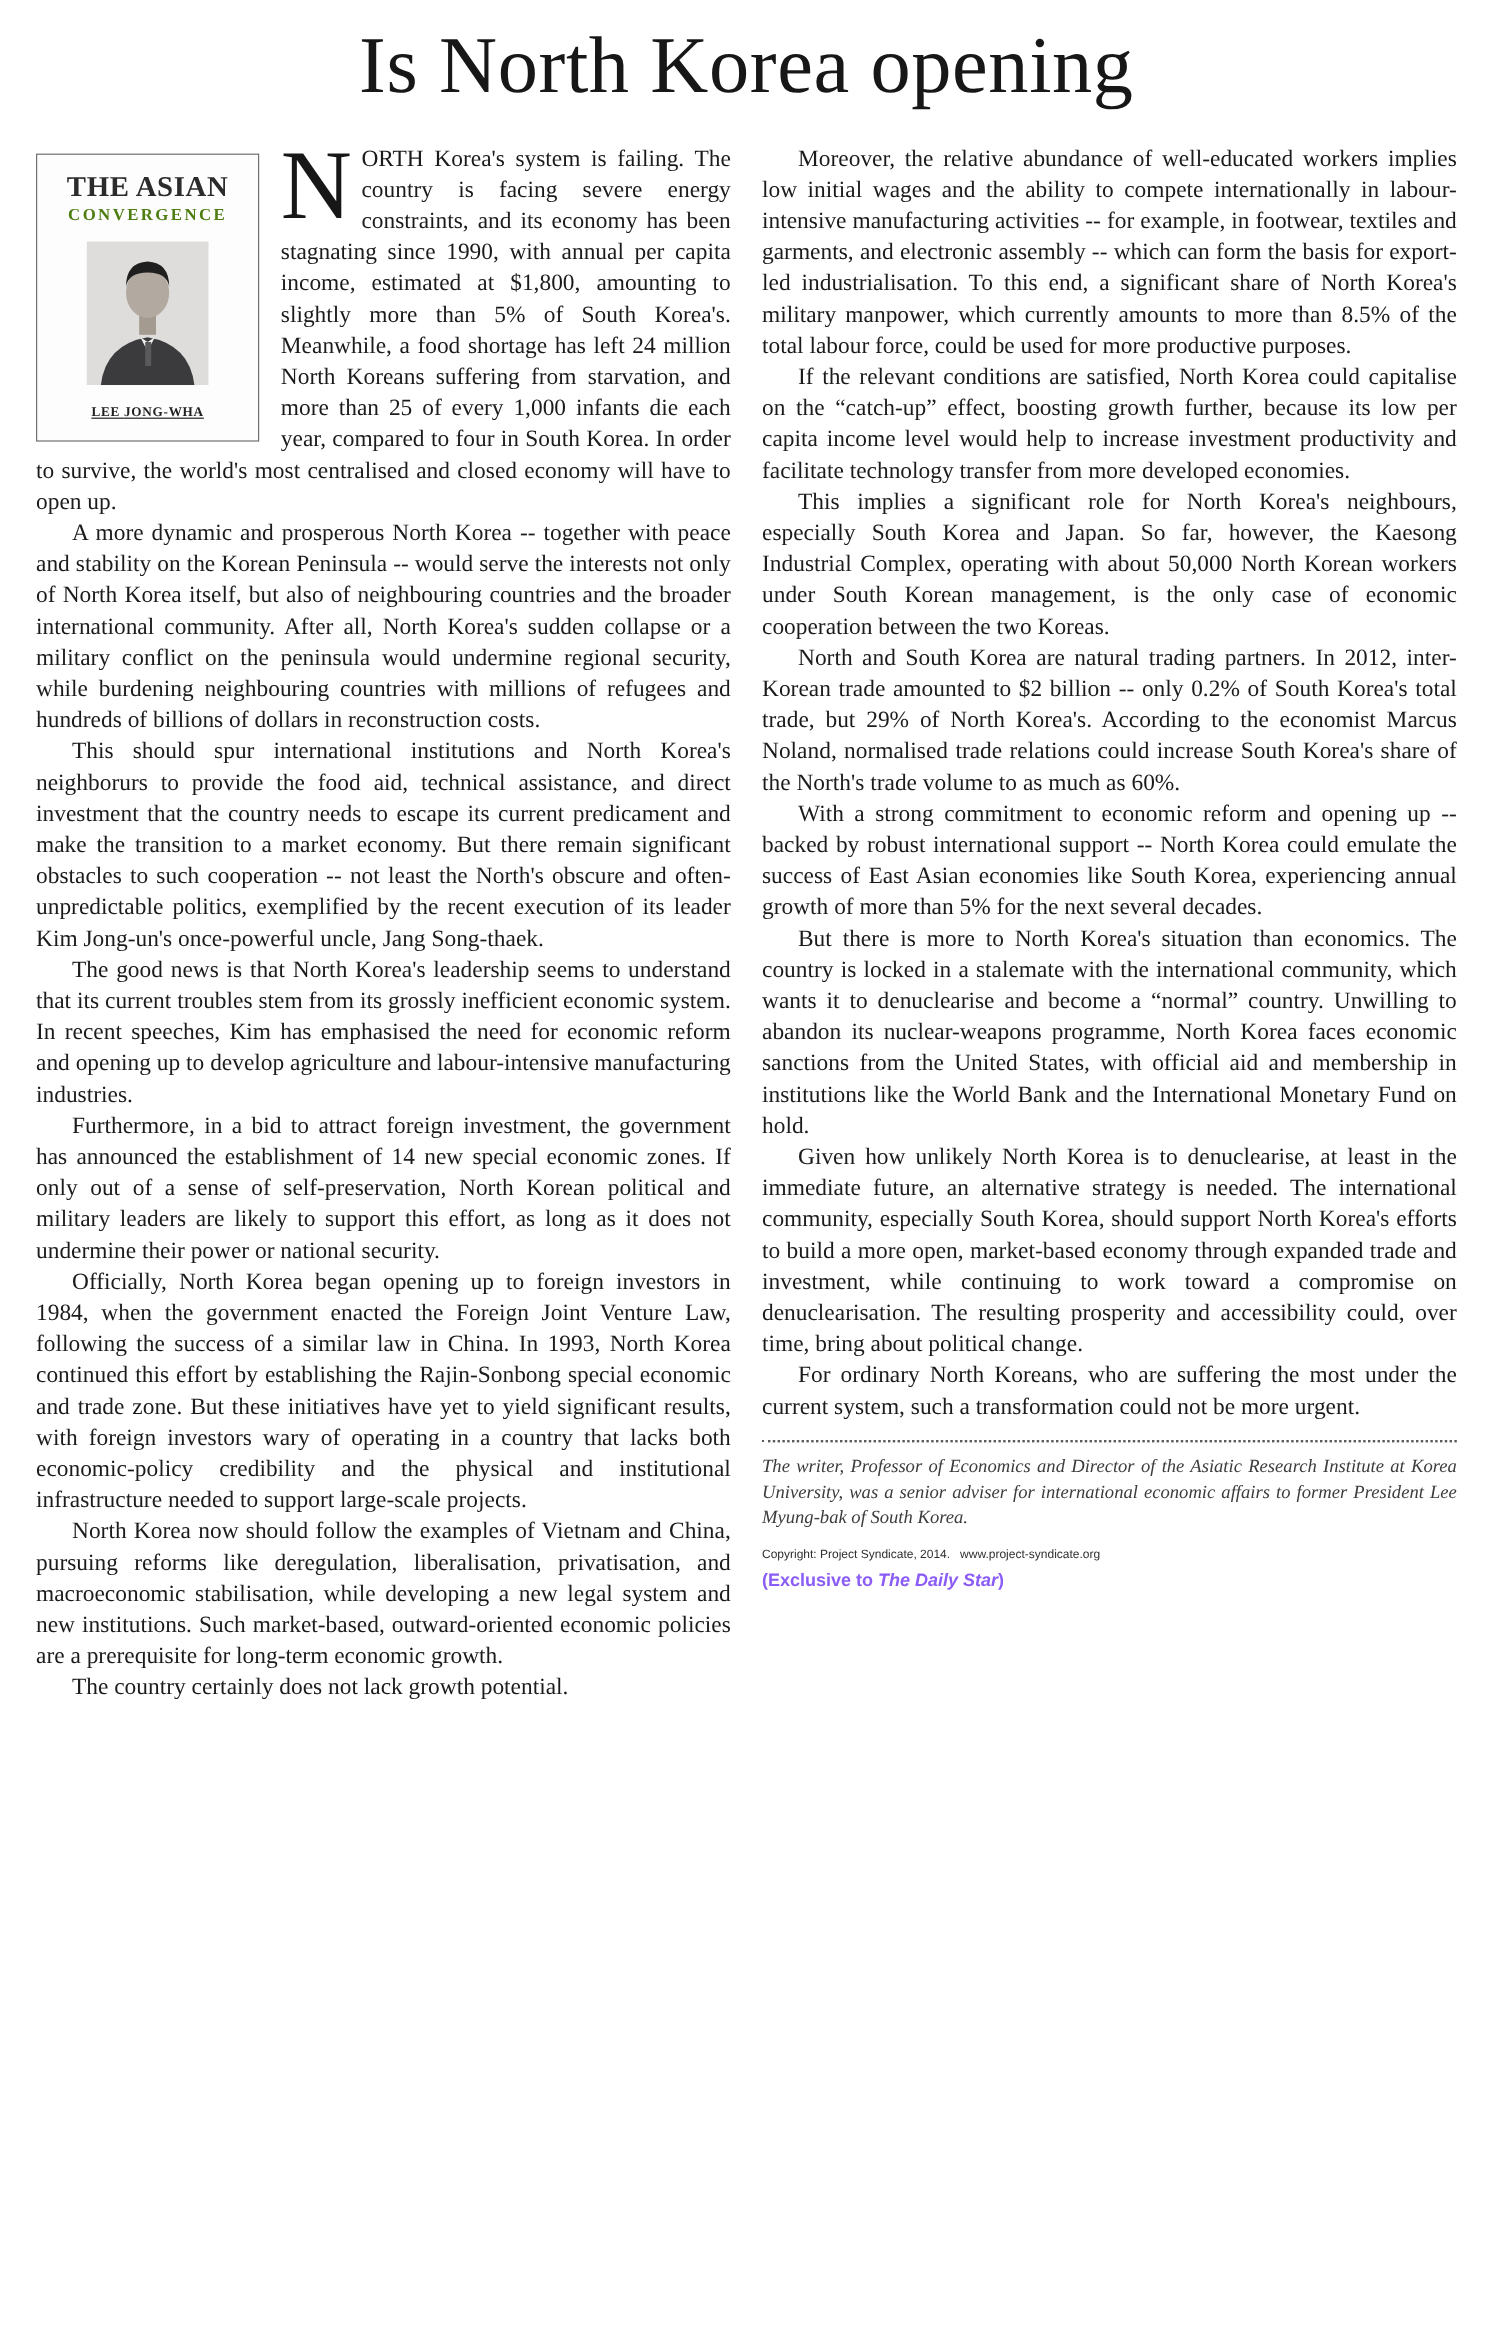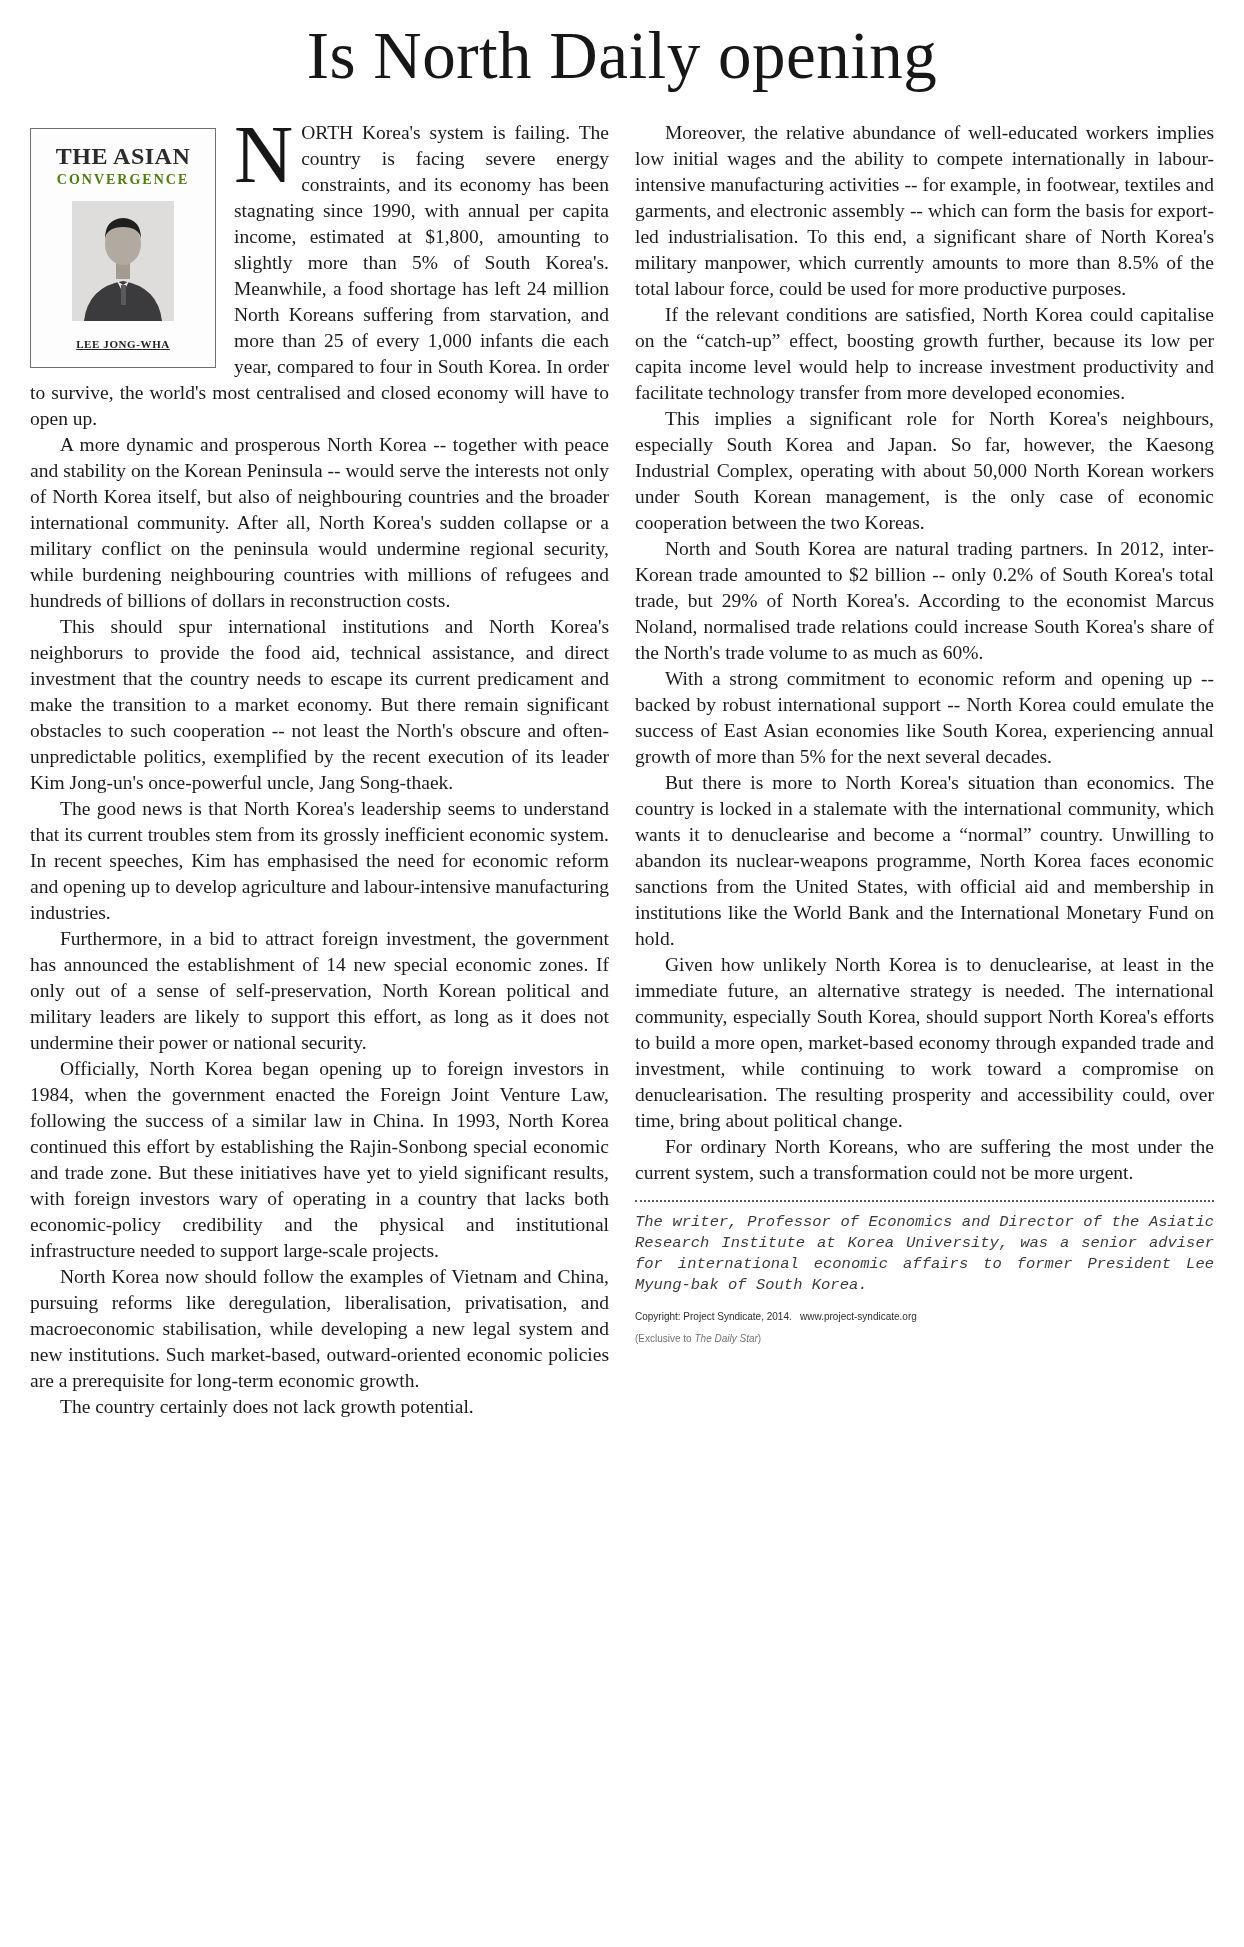--- a/index.html
+++ b/index.html
@@ -82,52 +82,53 @@
   }
 
   
   .footer { margin-top: 14px; }
   .dotted-rule {
     border: none;
     border-top: 2px dotted #5a5a5a;
     margin: 0 0 10px 0;
   }
   .bio {
-    font-family: Liberation Mono, monospace;
+    font-family: Liberation Serif, serif;
     font-style: italic;
     font-size: 15.5px;
     line-height: 21px;
     color: #3c3c3c;
     text-align: justify;
     margin: 0 0 10px 0;
   }
   .copyright-line {
     font-family: "Liberation Sans", sans-serif;
     font-size: 10px;
     line-height: 22px;
     color: #2e2e2e;
     white-space: pre-wrap;
     margin: 0;
   }
   .exclusive-line {
     font-family: "Liberation Sans", sans-serif;
-    font-size: 10px;
+    font-size: 15px;
     line-height: 22px;
-    color: #737373;
+    color: #8b5cf6;
     margin: 0;
+    font-weight: bold;
   }
   .exclusive-line .it { font-style: italic; }
 </style>
 </head>
 <body>
 
 <div class="page">
 
   <h1 class="headline">
-    <span>Is North Daily opening</span><br>
+    <span>Is North Korea opening</span><br>
   </h1>
 
   <div class="columns">
 
     <div class="col">
 
       <aside class="byline-box">
         <div class="series1">THE ASIAN</div>
         <div class="series2">CONVERGENCE</div>
         <div class="portrait">

